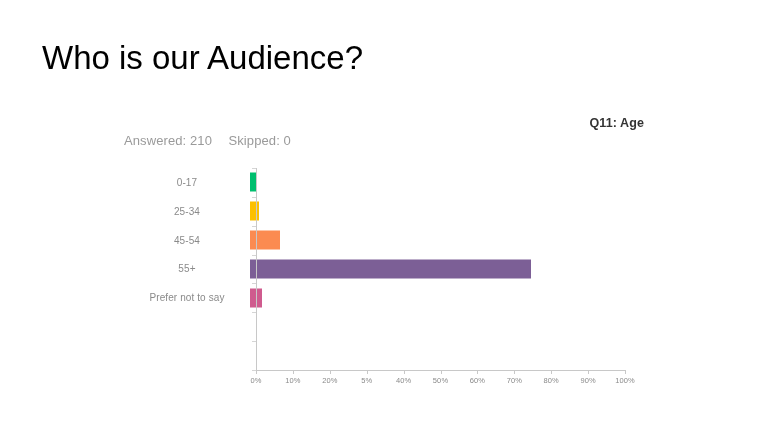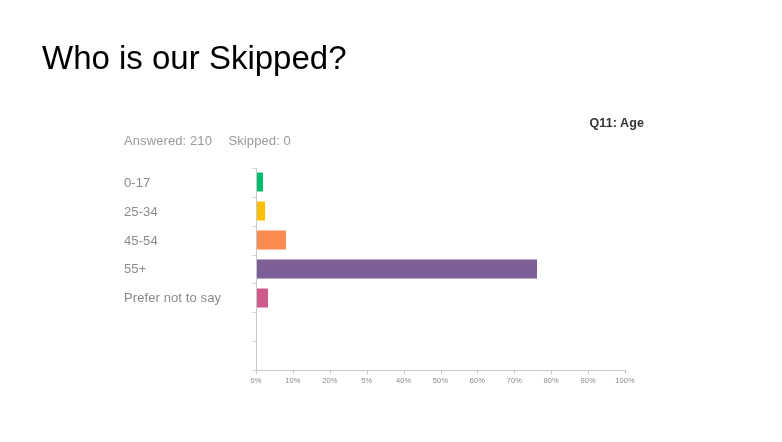--- a/index.html
+++ b/index.html
@@ -86,23 +86,22 @@
 
   .bar-row {
     position: relative;
     height: 28.85px;
     display: flex;
     align-items: center;
   }
 
   .cat-label {
     width: 126px;
-    text-align: left;
-    padding-right: 6px;
-    font-size: 13px;
+    text-align: center;
+    font-size: 10px;
     color: #8a8a8a;
     letter-spacing: 0.1px;
     white-space: nowrap;
     line-height: 9px;
   }
 
   .bar-track {
     position: relative;
     flex: 1;
     height: 100%;
@@ -175,21 +174,21 @@
     letter-spacing: 0.1px;
     white-space: nowrap;
     line-height: 9px;
   }
 </style>
 </head>
 <body>
 
 <div class="slide">
 
-  <div class="slide-title">Who is our Skipped?</div>
+  <div class="slide-title">Who is our Audience?</div>
 
   <div class="chart-block">
 
     <div class="chart-title">Q11: Age</div>
 
     <div class="chart-meta">
       <span>Answered: 210</span>
       <span class="meta-gap"></span>
       <span>Skipped: 0</span>
     </div>

